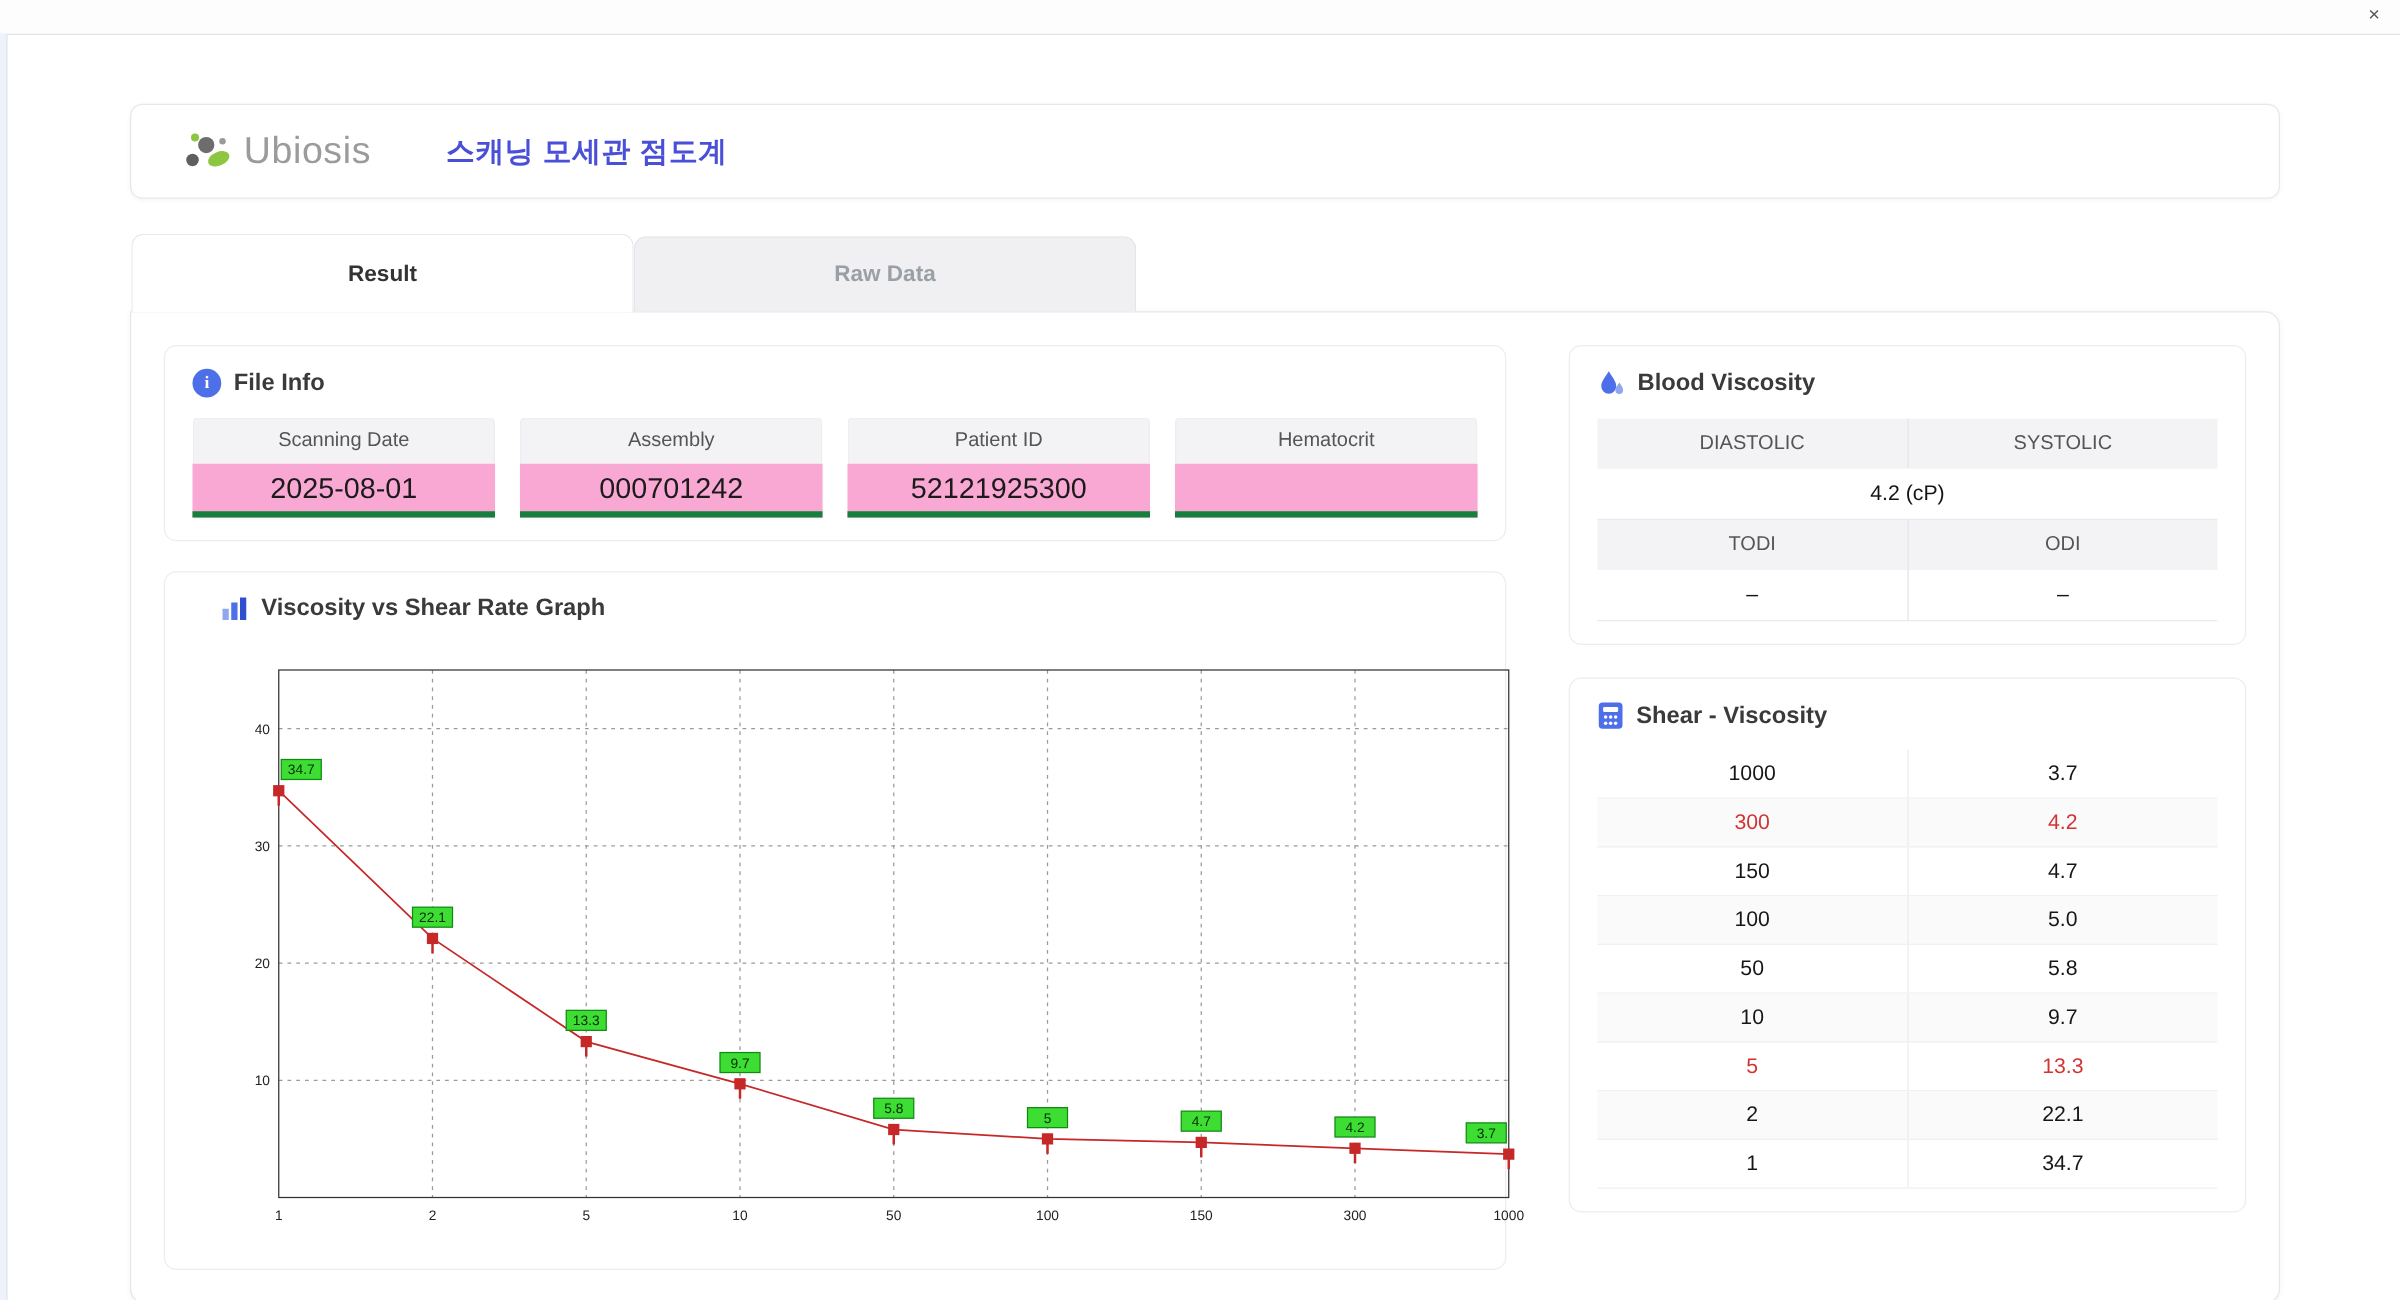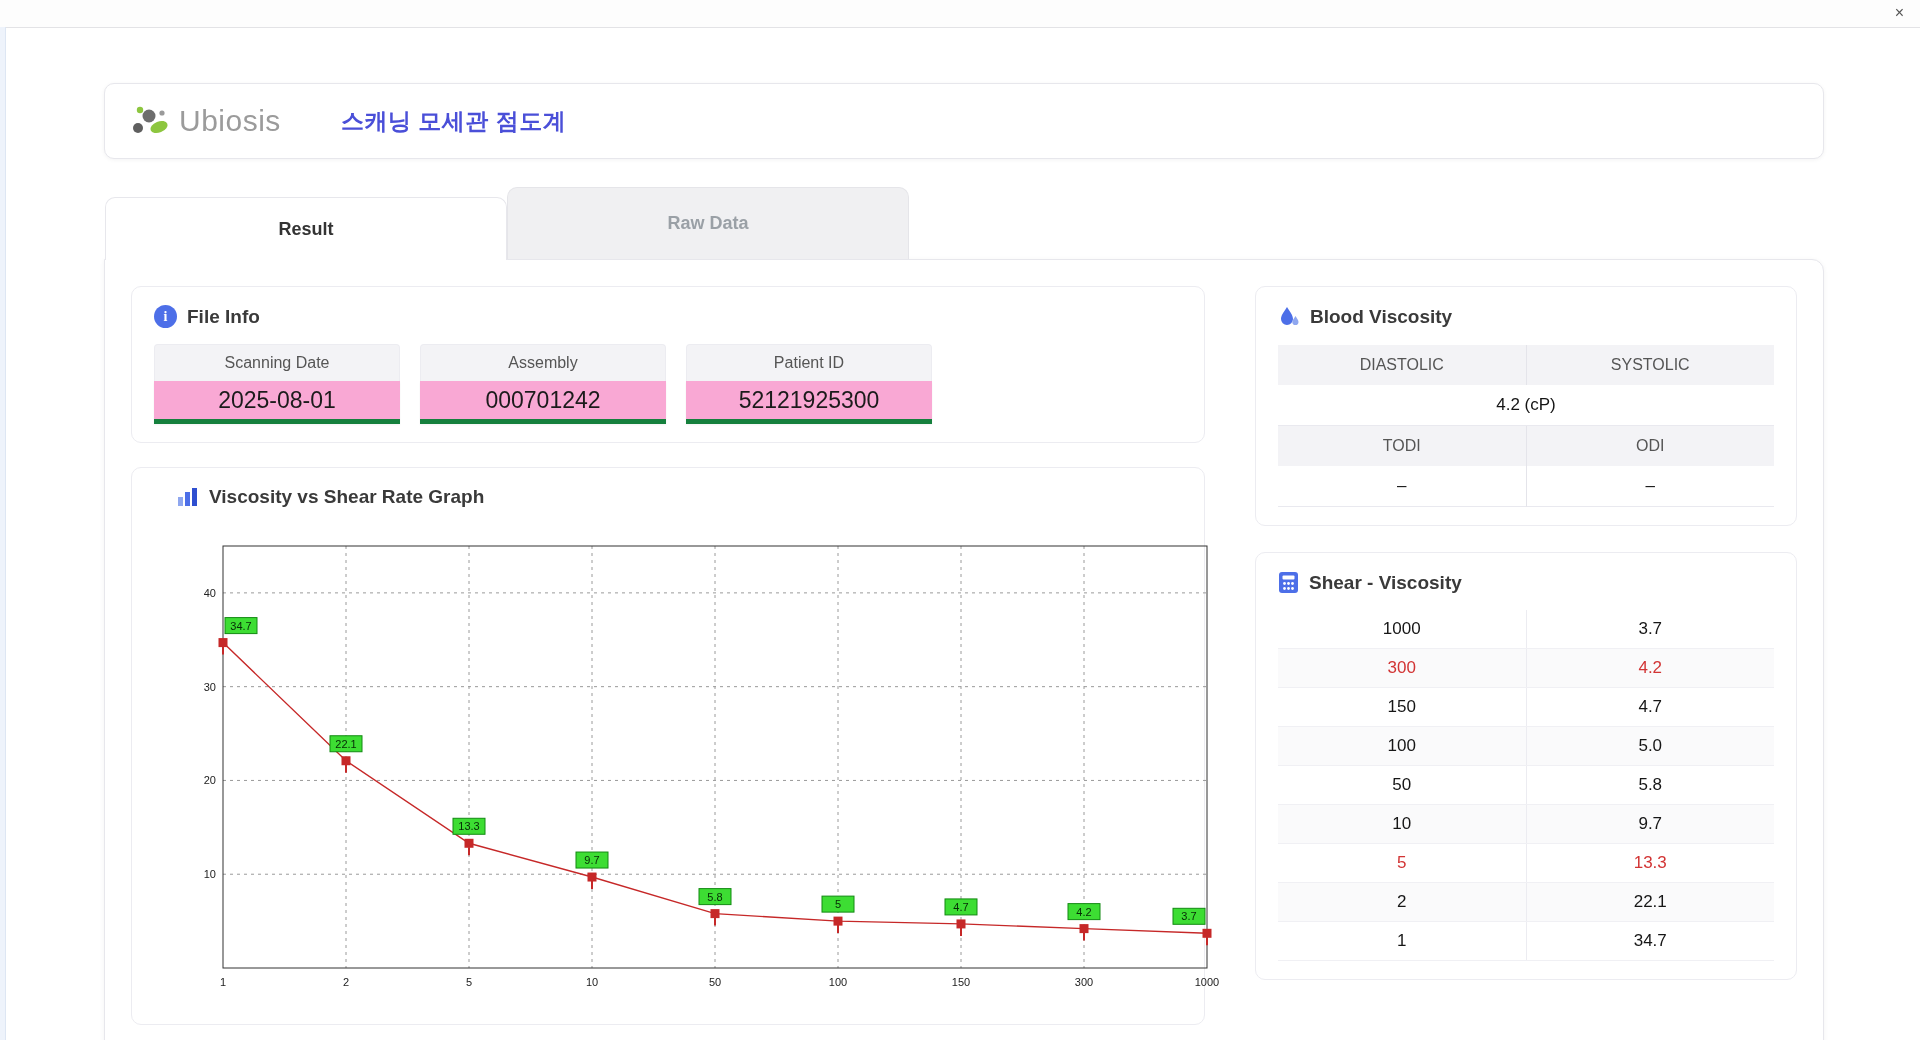--- a/index.html
+++ b/index.html
@@ -9,35 +9,35 @@
   }
   
   .titlebar{height:27px;background:#fdfdfd;border-bottom:1px solid #e3e3e6;position:relative;}
   .close-btn{position:absolute;right:16px;top:3px;font-size:16px;color:#555;cursor:pointer;line-height:20px;}
   .left-strip{position:absolute;left:0;top:27px;width:5px;height:1013px;background:#eef3fb;border-right:1px solid #dde6f3;}
 
   .content{padding:55px 96px 0 104px;}
 
   
   .header-card{
-    display:flex;align-items:center;gap:60px;height:76px;padding:0 24px;
+    display:flex;align-items:center;gap:60px;height:76px;padding:0 40px;
     border:1px solid #e7e7ec;border-radius:10px;box-shadow:0 1px 4px rgba(20,20,40,.05);
     background:#fff;margin-bottom:28px;box-sizing:border-box;
   }
   .logo{display:flex;align-items:center;gap:8px;}
   .logo-text{font-size:30px;color:#9b9b9b;font-weight:500;letter-spacing:.5px;}
   .app-title{font-size:23px;font-weight:700;color:#4a4fd8;letter-spacing:.5px;}
 
   
   .tabs{display:flex;gap:0;align-items:flex-end;position:relative;z-index:2;margin-left:1px;}
   .tab{width:402px;height:62px;display:flex;align-items:center;justify-content:center;
        font-size:18px;border-radius:10px 10px 0 0;box-sizing:border-box;cursor:pointer;}
   .tab.active{background:#fff;border:1px solid #e7e7ec;border-bottom:none;font-weight:700;color:#333;
        margin-bottom:-1px;height:63px;}
-  .tab.inactive{background:#f0f0f2;border:1px solid #e5e5e9;border-bottom:none;color:#9aa0a6;font-weight:600;height:72px;}
+  .tab.inactive{background:#f0f0f2;border:1px solid #e5e5e9;border-bottom:none;color:#9aa0a6;font-weight:600;height:60px;}
 
   
   .main-card{
     border:1px solid #e7e7ec;border-radius:0 12px 12px 12px;background:#fff;
     box-shadow:0 1px 5px rgba(20,20,40,.05);
     padding:26px;display:flex;gap:26px;box-sizing:border-box;min-height:772px;
   }
   .left-col{flex:1 1 auto;display:flex;flex-direction:column;gap:24px;min-width:0;}
   .right-col{flex:0 0 542px;display:flex;flex-direction:column;gap:26px;padding-left:24px;}
 
@@ -132,20 +132,24 @@
               <div class="field-label">Scanning Date</div>
               <div class="field-value">2025-08-01</div>
             </div>
             <div class="field">
               <div class="field-label">Assembly</div>
               <div class="field-value">000701242</div>
             </div>
             <div class="field">
               <div class="field-label">Patient ID</div>
               <div class="field-value">52121925300</div>
+            </div>
+            <div class="field">
+              <div class="field-label">Hematocrit</div>
+              <div class="field-value"></div>
             </div>
           </div>
         </div>
 
         <div class="panel graph-panel">
           <div class="panel-title-row">
             <span class="ic">
               <svg width="22" height="20" viewBox="0 0 22 20">
                 <rect x="1" y="10" width="5" height="9" fill="#8fa7ef"></rect>
                 <rect x="8" y="5" width="5" height="14" fill="#4d6fe8"></rect>

